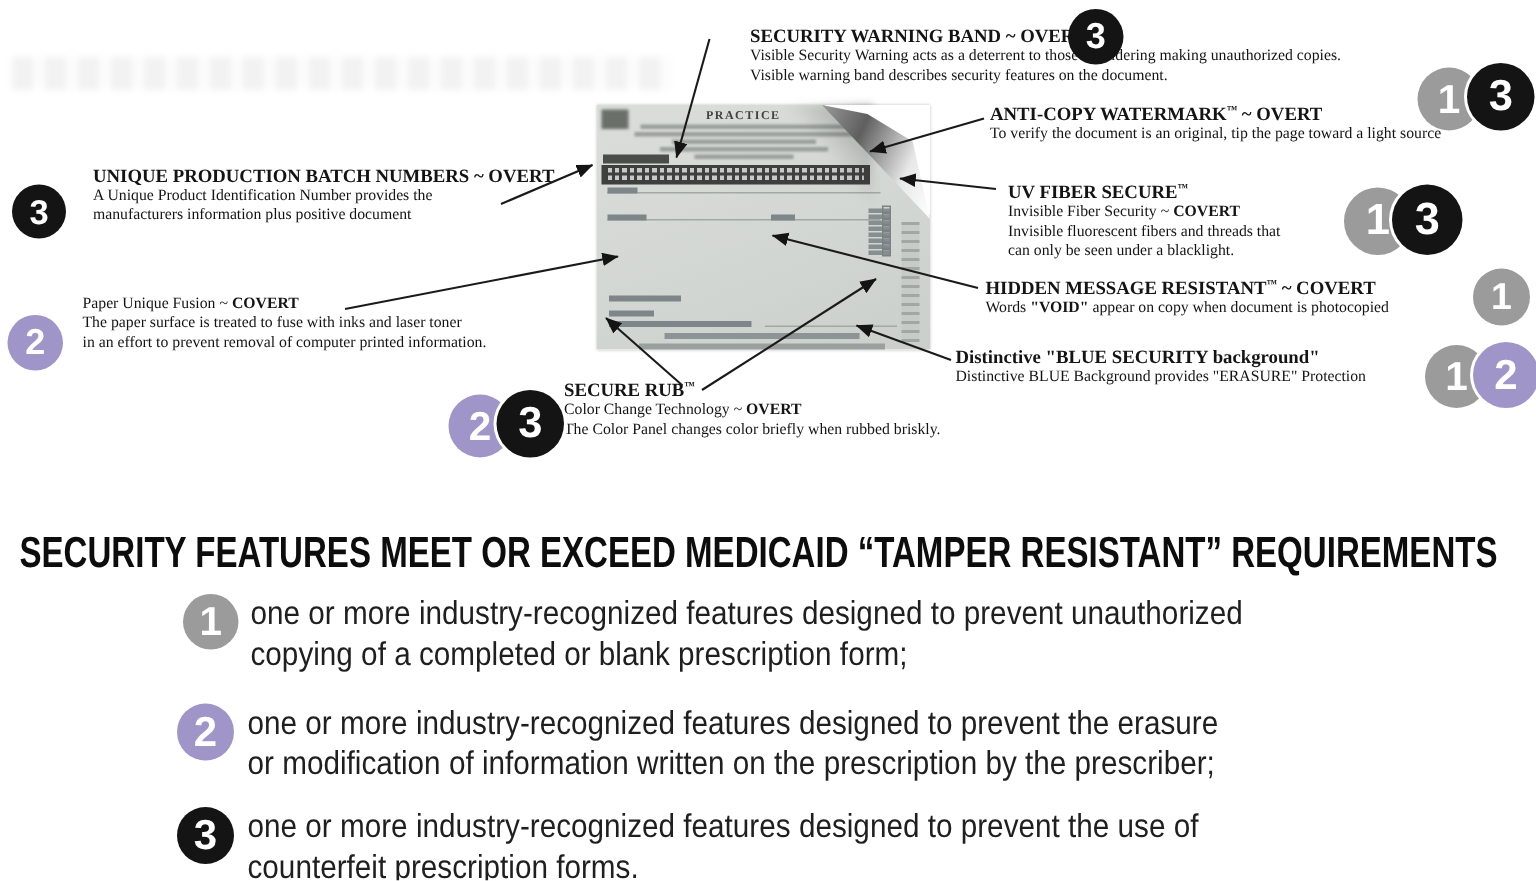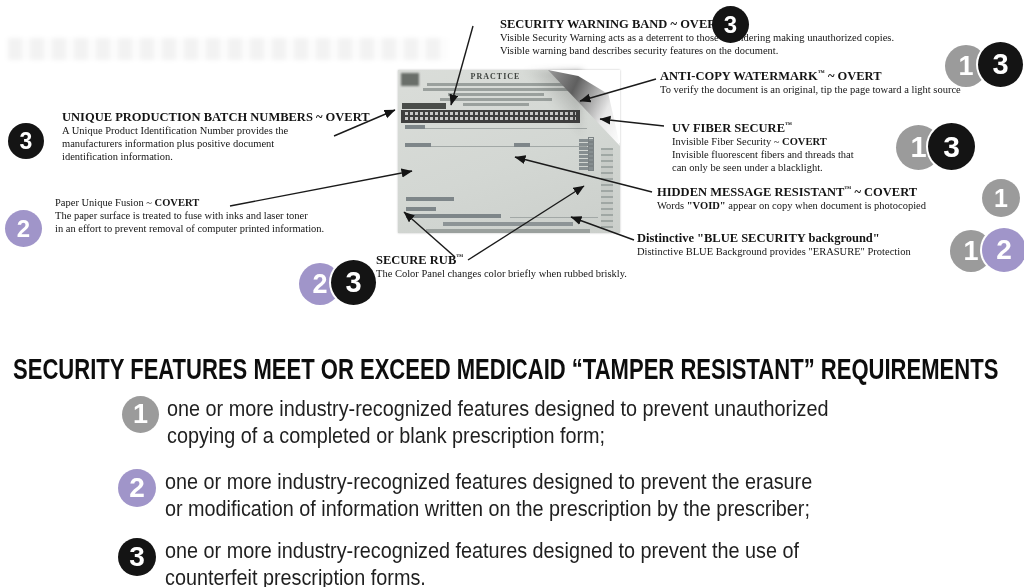--- a/index.html
+++ b/index.html
@@ -185,31 +185,31 @@
 
   <div class="co" style="left:637px;top:231px;">
     <div class="co-title">Distinctive "BLUE SECURITY background"</div>
     <div class="co-text">Distinctive BLUE Background provides "ERASURE" Protection</div>
   </div>
 
   <div class="co" style="left:62px;top:110px;">
     <div class="co-title">UNIQUE PRODUCTION BATCH NUMBERS ~ OVERT</div>
     <div class="co-text">A Unique Product Identification Number provides the</div>
     <div class="co-text">manufacturers information plus positive document</div>
-    <div class="co-text">identification information.</div>
   </div>
 
   <div class="co" style="left:55px;top:196px;">
     <div class="co-text"><span>Paper Unique Fusion ~ </span><b>COVERT</b></div>
     <div class="co-text">The paper surface is treated to fuse with inks and laser toner</div>
     <div class="co-text">in an effort to prevent removal of computer printed information.</div>
   </div>
 
   <div class="co" style="left:376px;top:250px;">
     <div class="co-title"><span>SECURE RUB</span><sup>™</sup></div>
+    <div class="co-text"><span>Color Change Technology ~ </span><b>OVERT</b></div>
     <div class="co-text">The Color Panel changes color briefly when rubbed briskly.</div>
   </div>
 
   <div class="badge black" style="left:712px;top:6px;width:37px;height:37px;font-size:24px;">3</div>
   <div class="badge gray" style="left:945px;top:45px;width:42px;height:42px;font-size:27px;">1</div>
   <div class="badge black ring" style="left:978px;top:42px;width:45px;height:45px;font-size:29px;">3</div>
   <div class="badge gray" style="left:896px;top:125px;width:45px;height:45px;font-size:29px;">1</div>
   <div class="badge black ring" style="left:928px;top:123px;width:47px;height:47px;font-size:30px;">3</div>
   <div class="badge gray" style="left:982px;top:179px;width:38px;height:38px;font-size:25px;">1</div>
   <div class="badge gray" style="left:950px;top:230px;width:42px;height:42px;font-size:27px;">1</div>

